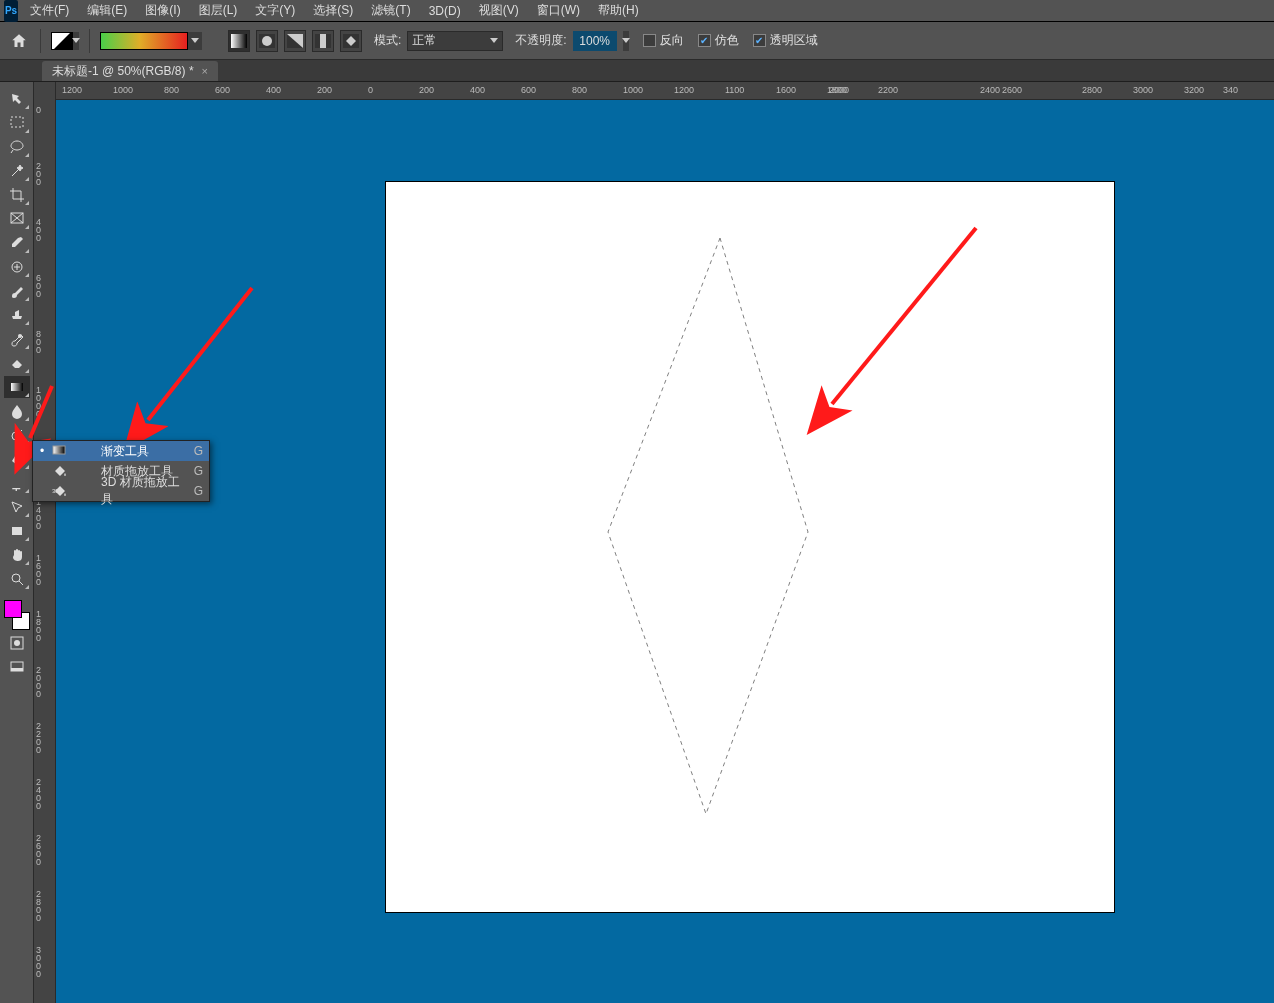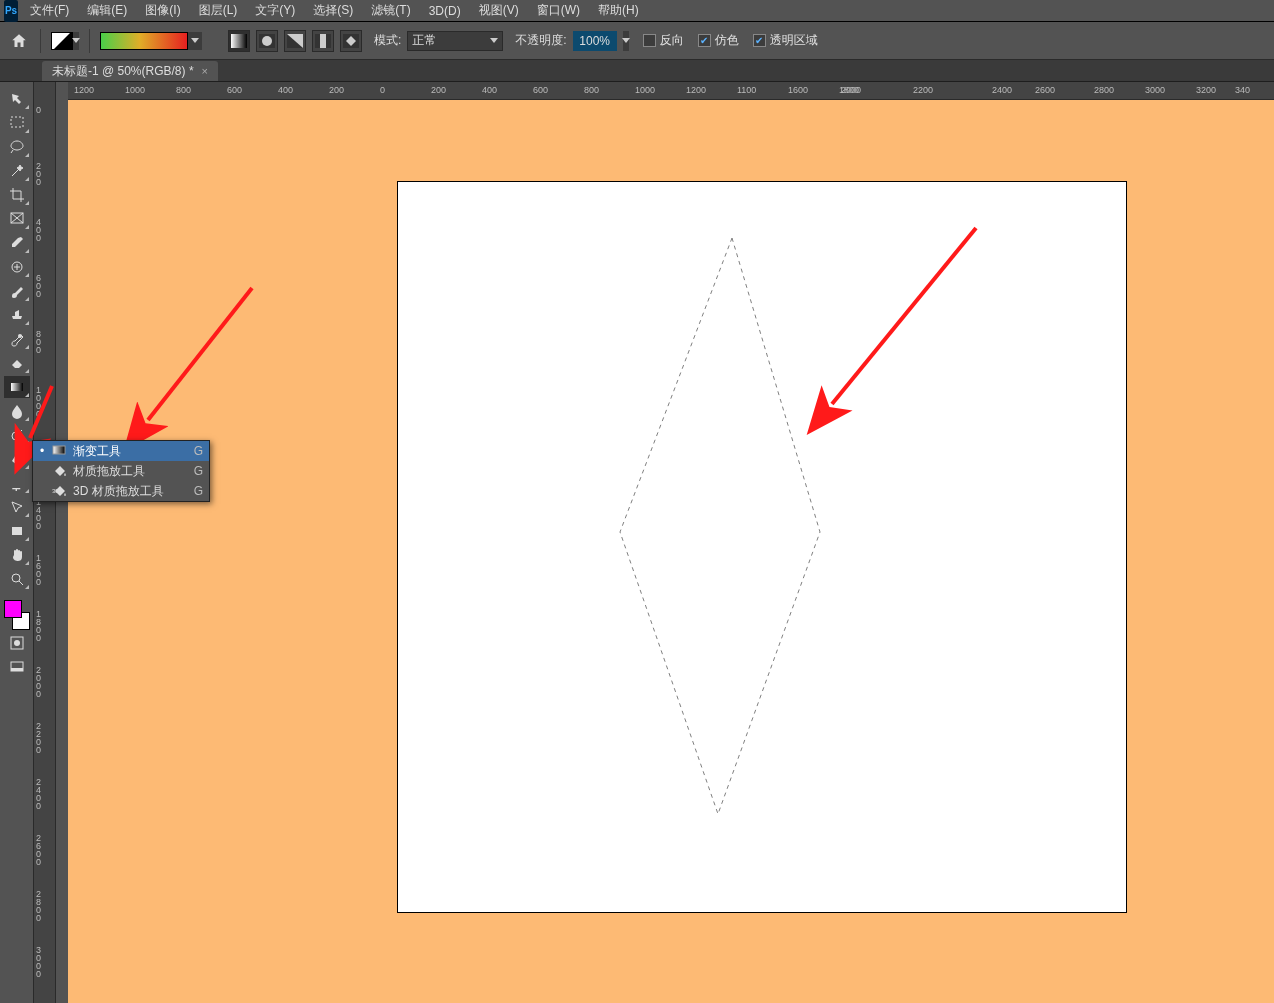--- a/index.html
+++ b/index.html
@@ -28,29 +28,29 @@
   .toolbar { width:34px; background:#535353; display:flex; flex-direction:column; align-items:center; padding-top:4px; gap:2px; border-right:1px solid #2a2a2a; position:relative;}
   .tool { width:26px; height:22px; display:flex; align-items:center; justify-content:center; position:relative; color:#ddd; }
   .tool.active{background:#2f2f2f;}
   .tool .tri{position:absolute;right:1px;bottom:1px;width:0;height:0;border-left:4px solid transparent;border-bottom:4px solid #bbb;}
   .swatches{margin-top:8px;position:relative;width:26px;height:30px;}
   .swatches .fg{position:absolute;left:0;top:0;width:18px;height:18px;background:#ff00ff;border:1px solid #000;}
   .swatches .bg{position:absolute;right:0;bottom:0;width:18px;height:18px;background:#fff;border:1px solid #000;}
   .ruler-v { width:22px; background:#444; display:flex; flex-direction:column; color:#bbb; font-size:9px; position:relative; border-right:1px solid #2a2a2a;}
   .ruler-v .tick{position:absolute; left:2px; width:18px; text-align:left; line-height:8px;}
   .ruler-v .tick span{display:block;}
-  .editor { flex:1; position:relative; background:#fdba74; overflow:hidden;margin-left:12px;}
+  .editor { flex:1; position:relative; background:#0369a1; overflow:hidden;}
   .ruler-h { position:absolute; left:0; top:0; right:0; height:18px; background:#444; color:#bbb; font-size:9px; border-bottom:1px solid #2a2a2a;}
   .ruler-h .htick{position:absolute; top:3px;}
   .canvas { position:absolute; left:330px; top:100px; width:728px; height:730px; background:#fff; box-shadow:0 0 0 1px #000;}
   .flyout { position:absolute; left:32px; top:440px; width:178px; background:#535353; border:1px solid #222; box-shadow:2px 2px 6px rgba(0,0,0,.5); z-index:50;}
   .flyout .row{display:flex; align-items:center; height:20px; padding:0 6px; gap:6px; font-size:12px; color:#ddd;}
   .flyout .row .dot{width:6px;text-align:center;}
   .flyout .row .ic{width:16px;text-align:center;}
-  .flyout .row .lbl{flex:1;}
+  .flyout .row .lbl{flex:1;margin-left:28px;}
   .flyout .row .sc{color:#bbb;}
   .flyout .row.sel{background:#3b6ea5;color:#fff;}
   .arrow-svg{position:absolute;pointer-events:none;}
   svg text{dominant-baseline:hanging;}
   .caret{width:0;height:0;border-left:4px solid transparent;border-right:4px solid transparent;border-top:5px solid #ccc;}
 </style>
 </head>
 <body>
 
 <div class="menubar">
@@ -421,23 +421,23 @@
         <span class="htick" style="left:363px">200</span>
         <span class="htick" style="left:414px">400</span>
         <span class="htick" style="left:465px">600</span>
         <span class="htick" style="left:516px">800</span>
         <span class="htick" style="left:567px">1000</span>
         <span class="htick" style="left:618px">1200</span>
         <span class="htick" style="left:669px">1100</span>
         <span class="htick" style="left:720px">1600</span>
         <span class="htick" style="left:771px">1800</span>
         <span class="htick" style="left:773px">2000</span>
-        <span class="htick" style="left:845px">2200</span>
+        <span class="htick" style="left:822px">2200</span>
         <span class="htick" style="left:924px">2400</span>
-        <span class="htick" style="left:967px">2600</span>
+        <span class="htick" style="left:946px">2600</span>
         <span class="htick" style="left:1026px">2800</span>
         <span class="htick" style="left:1077px">3000</span>
         <span class="htick" style="left:1128px">3200</span>
         <span class="htick" style="left:1167px">340</span>
       </div>
     <div class="canvas">
 
       <svg width="728" height="730" style="position:absolute;left:0;top:0">
         <polygon points="334,56 422,350 320,632 222,350" fill="none" stroke="#808080" stroke-width="1" stroke-dasharray="4 4"></polygon>
       </svg>

